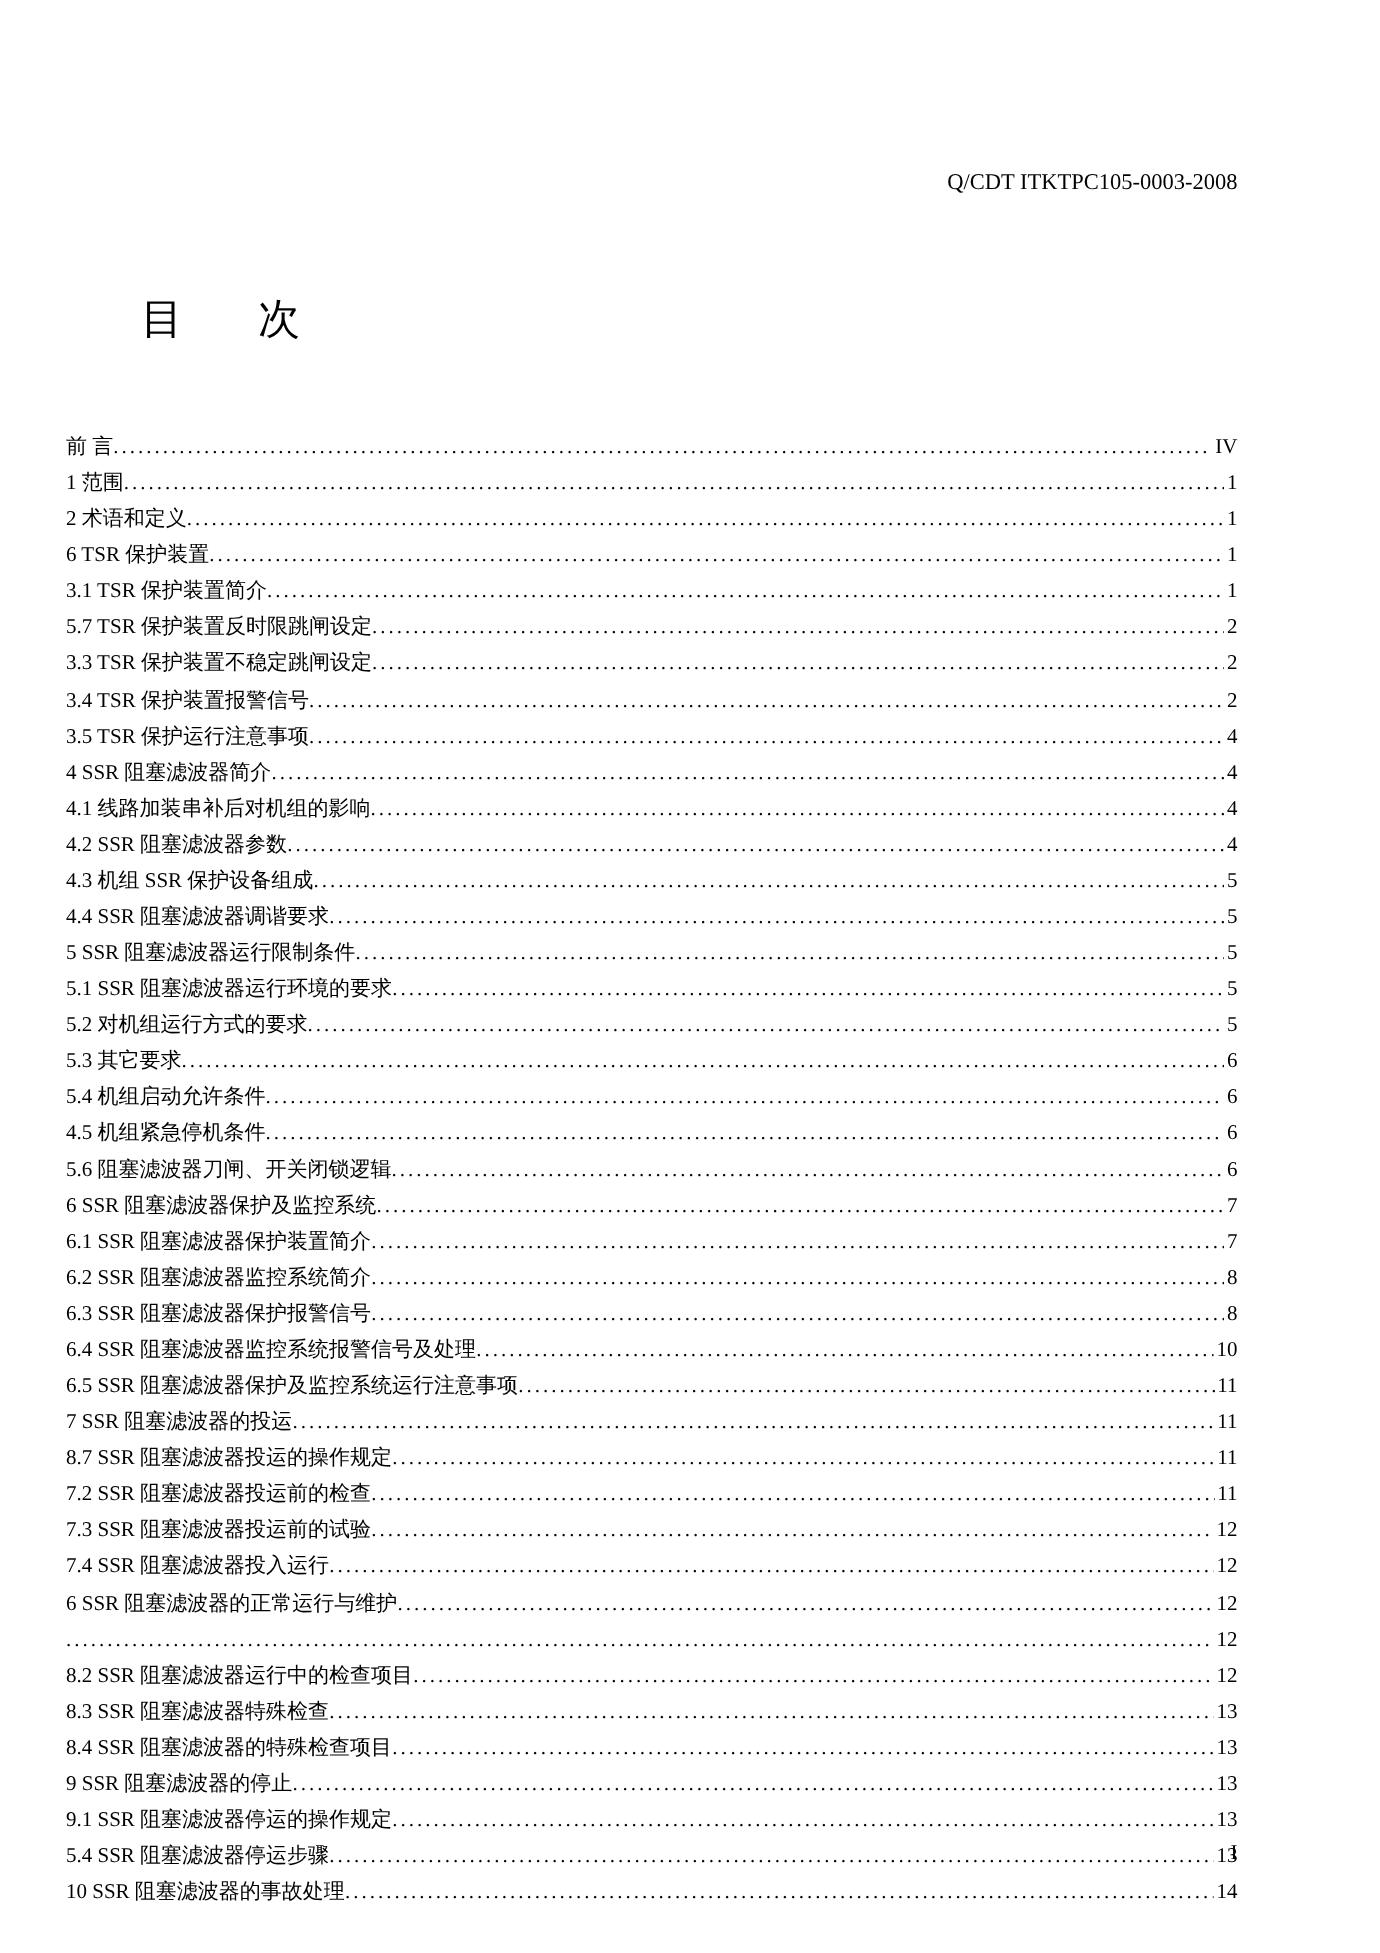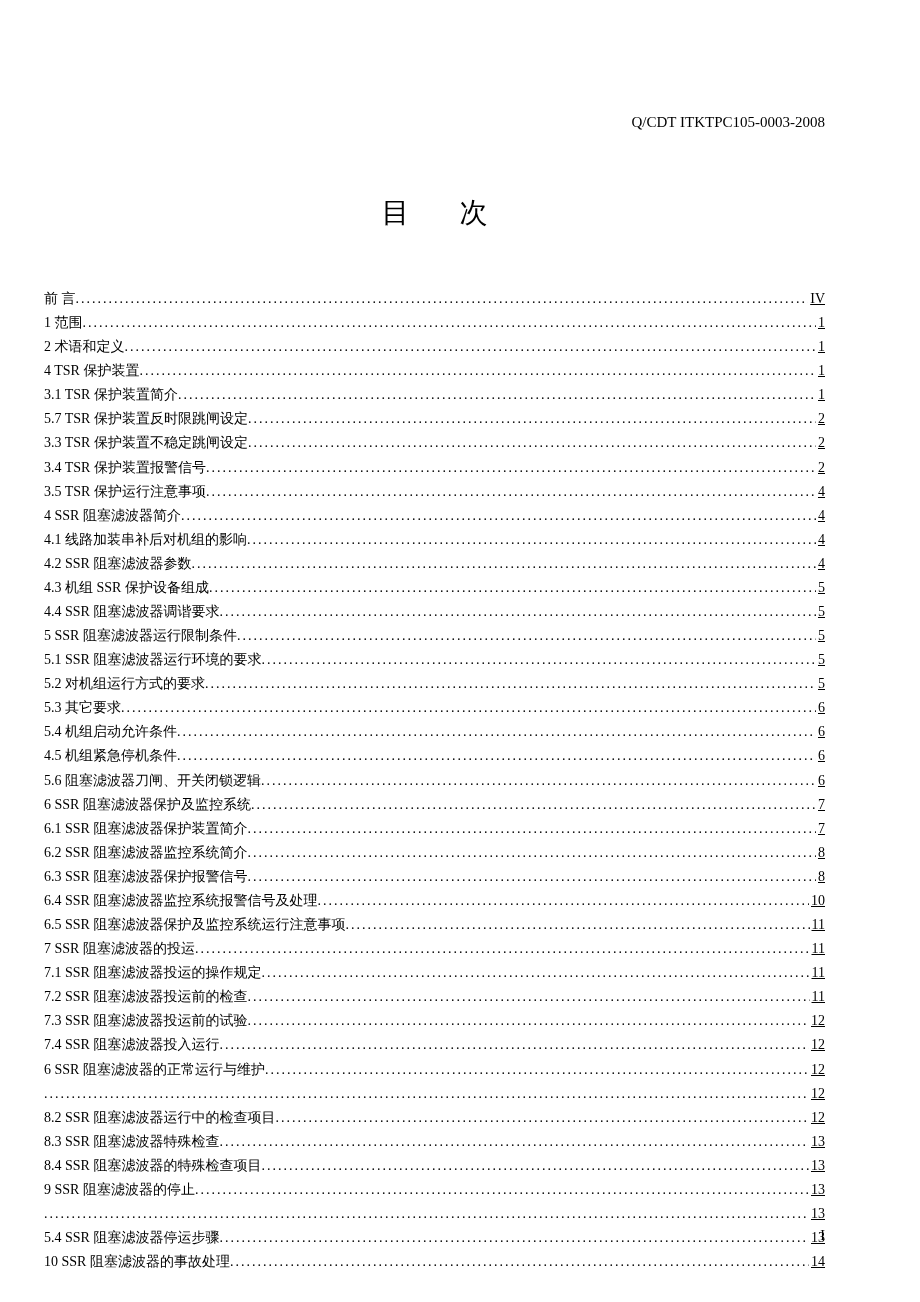--- a/index.html
+++ b/index.html
@@ -19,21 +19,21 @@
       margin-top: 44px;
     }
     .header-code {
       position: absolute;
       top: 114px;
       right: 95px;
       font-size: 15px;
       font-family: "Times New Roman", "SimSun", serif;
     }
     .title {
-      text-align: center;
+      text-align: left;
       font-size: 28px;
       font-weight: normal;
       letter-spacing: 50px;
       margin-top: 40px;
       margin-bottom: 55px;
       padding-left: 50px;
     }
     .toc {
       font-size: 14px;
     }
@@ -53,21 +53,20 @@
       letter-spacing: 2px;
       min-width: 8px;
     }
     .toc-dots::before {
       content: "..................................................................................................................................................................................";
     }
     .toc-page {
       flex-shrink: 0;
       font-family: "Times New Roman", serif;
       padding-left: 2px;
-      text-decoration: underline;
     }
     .page-number {
       position: absolute;
       bottom: 58px;
       right: 95px;
       font-size: 14px;
       font-family: "Times New Roman", serif;
     }
   </style>
 </head>
@@ -86,21 +85,21 @@
         <span class="toc-label">1 范围</span>
         <span class="toc-dots"></span>
         <span class="toc-page">1</span>
       </div>
       <div class="toc-entry">
         <span class="toc-label">2 术语和定义</span>
         <span class="toc-dots"></span>
         <span class="toc-page">1</span>
       </div>
       <div class="toc-entry">
-        <span class="toc-label">4 TSR 保护装置</span>
+        <span class="toc-label">6 TSR 保护装置</span>
         <span class="toc-dots"></span>
         <span class="toc-page">1</span>
       </div>
       <div class="toc-entry">
         <span class="toc-label">3.1 TSR 保护装置简介</span>
         <span class="toc-dots"></span>
         <span class="toc-page">1</span>
       </div>
       <div class="toc-entry">
         <span class="toc-label">5.7 TSR 保护装置反时限跳闸设定</span>
@@ -211,21 +210,21 @@
         <span class="toc-label">6.5 SSR 阻塞滤波器保护及监控系统运行注意事项</span>
         <span class="toc-dots"></span>
         <span class="toc-page">11</span>
       </div>
       <div class="toc-entry">
         <span class="toc-label">7 SSR 阻塞滤波器的投运</span>
         <span class="toc-dots"></span>
         <span class="toc-page">11</span>
       </div>
       <div class="toc-entry">
-        <span class="toc-label">7.1 SSR 阻塞滤波器投运的操作规定</span>
+        <span class="toc-label">8.7 SSR 阻塞滤波器投运的操作规定</span>
         <span class="toc-dots"></span>
         <span class="toc-page">11</span>
       </div>
       <div class="toc-entry">
         <span class="toc-label">7.2 SSR 阻塞滤波器投运前的检查</span>
         <span class="toc-dots"></span>
         <span class="toc-page">11</span>
       </div>
       <div class="toc-entry">
         <span class="toc-label">7.3 SSR 阻塞滤波器投运前的试验</span>
@@ -260,20 +259,21 @@
         <span class="toc-label">8.4 SSR 阻塞滤波器的特殊检查项目</span>
         <span class="toc-dots"></span>
         <span class="toc-page">13</span>
       </div>
       <div class="toc-entry">
         <span class="toc-label">9 SSR 阻塞滤波器的停止</span>
         <span class="toc-dots"></span>
         <span class="toc-page">13</span>
       </div>
       <div class="toc-entry">
+        <span class="toc-label">9.1 SSR 阻塞滤波器停运的操作规定</span>
         <span class="toc-dots"></span>
         <span class="toc-page">13</span>
       </div>
       <div class="toc-entry">
         <span class="toc-label">5.4 SSR 阻塞滤波器停运步骤</span>
         <span class="toc-dots"></span>
         <span class="toc-page">13</span>
       </div>
       <div class="toc-entry">
         <span class="toc-label">10 SSR 阻塞滤波器的事故处理</span>

